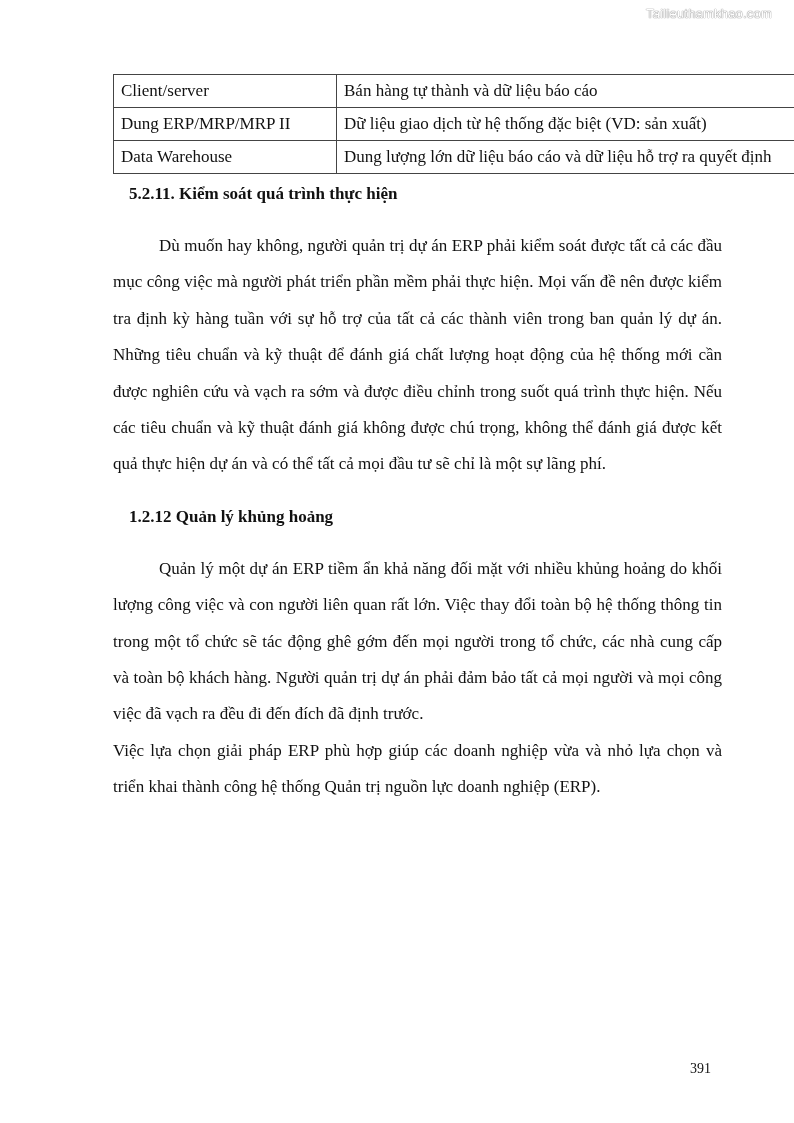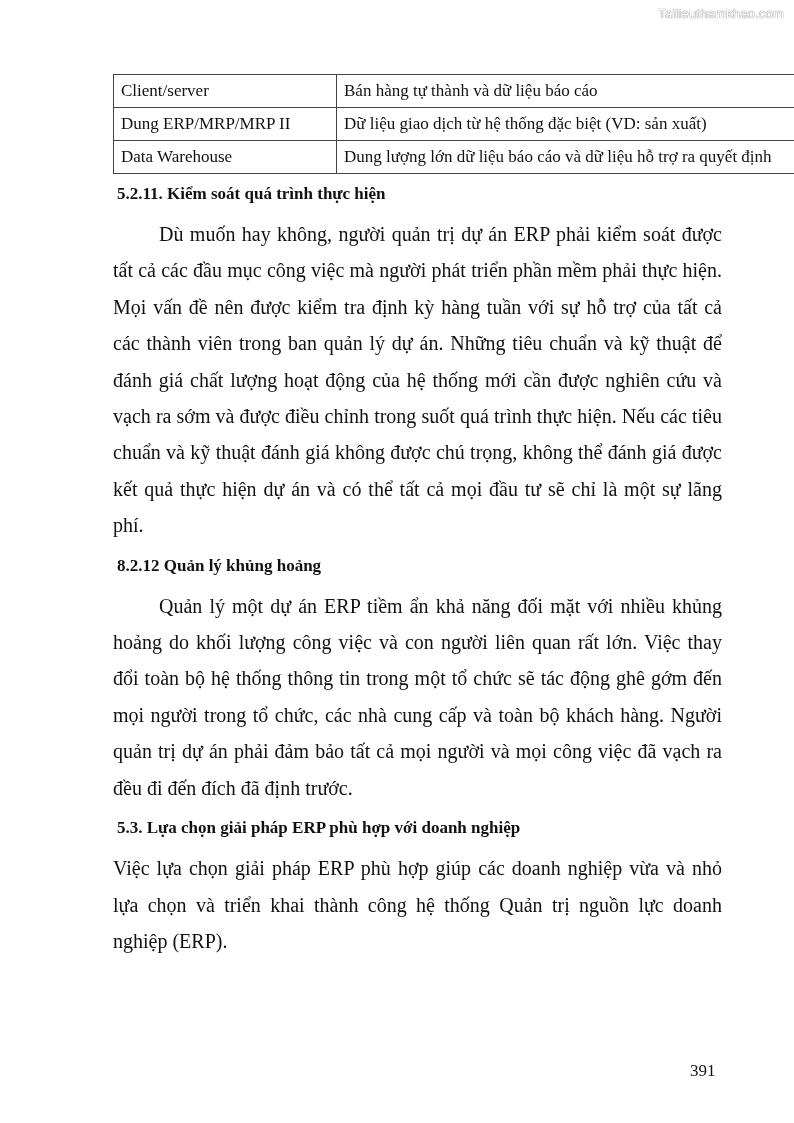--- a/index.html
+++ b/index.html
@@ -1,47 +1,47 @@
 <!DOCTYPE html>
 <html><head>
   <meta charset="utf-8">
   <style>
     html, body { margin: 0; padding: 0; background: #ffffff; }
     body {
       width: 794px; height: 1123px; position: relative; overflow: hidden;
       font-family: "Liberation Serif", serif; color: #111;
     }
     .watermark {
-      position: absolute; top: 6px; right: 10px;
+      position: absolute; top: 6px; right: 22px;
       font-family: "Liberation Sans", sans-serif; font-size: 13px;
       color: #ffffff;
       text-shadow: 0 0 1px #777, 0 0 1px #777;
       letter-spacing: 0.2px;
     }
     .page { position: absolute; left: 113px; top: 74px; width: 609px; }
     table.data {
       border-collapse: collapse; width: 698px;
       font-size: 17px; line-height: 32px;
     }
     table.data td {
       border: 1px solid #444; vertical-align: top;
       padding: 0 6px 0 7px;
     }
     table.data td.c1 { width: 209px; }
     .justify-two { display: flex; justify-content: space-between; }
     h3 {
-      font-size: 17px; font-weight: bold; margin: 4px;
+      font-size: 17px; font-weight: bold; margin: 16px;
       line-height: 36px; height: 36px;
     }
     p {
-      margin: 0; font-size: 20px; line-height: 36.4px; text-align: justify;
+      margin: 0; font-size: 17px; line-height: 36.4px; text-align: justify;
     }
     p.indent { text-indent: 46px; }
     .pagenum {
-      position: absolute; left: 690px; top: 1061px; font-size: 17px;
+      position: absolute; left: 690px; top: 1061px; font-size: 14px;
     }
   </style>
 </head>
 <body>
 
 <div class="watermark">Tailieuthamkhao.com</div>
 
 <div class="page">
   <table class="data">
     <tbody>
@@ -56,20 +56,19 @@
       <tr>
         <td class="c1">Data Warehouse</td>
         <td>Dung lượng lớn dữ liệu báo cáo và dữ liệu hỗ trợ ra quyết định</td>
       </tr>
     </tbody>
   </table>
 
   <h3 style="margin-top:2px;">5.2.11. Kiểm soát quá trình thực hiện</h3>
   <p class="indent">Dù muốn hay không, người quản trị dự án ERP phải kiểm soát được tất cả các đầu mục công việc mà người phát triển phần mềm phải thực hiện. Mọi vấn đề nên được kiểm tra định kỳ hàng tuần với sự hỗ trợ của tất cả các thành viên trong ban quản lý dự án. Những tiêu chuẩn và kỹ thuật để đánh giá chất lượng hoạt động của hệ thống mới cần được nghiên cứu và vạch ra sớm và được điều chỉnh trong suốt quá trình thực hiện. Nếu các tiêu chuẩn và kỹ thuật đánh giá không được chú trọng, không thể đánh giá được kết quả thực hiện dự án và có thể tất cả mọi đầu tư sẽ chỉ là một sự lãng phí.</p>
 
-  <h3>8.2.12 Quản lý khủng hoảng</h3>
+  <h3>1.2.12 Quản lý khủng hoảng</h3>
   <p class="indent">Quản lý một dự án ERP tiềm ẩn khả năng đối mặt với nhiều khủng hoảng do khối lượng công việc và con người liên quan rất lớn. Việc thay đổi toàn bộ hệ thống thông tin trong một tổ chức sẽ tác động ghê gớm đến mọi người trong tổ chức, các nhà cung cấp và toàn bộ khách hàng. Người quản trị dự án phải đảm bảo tất cả mọi người và mọi công việc đã vạch ra đều đi đến đích đã định trước.</p>
 
-  <h3>5.3. Lựa chọn giải pháp ERP phù hợp với doanh nghiệp</h3>
   <p>Việc lựa chọn giải pháp ERP phù hợp giúp các doanh nghiệp vừa và nhỏ lựa chọn và triển khai thành công hệ thống Quản trị nguồn lực doanh nghiệp (ERP).</p>
 </div>
 
 <div class="pagenum">391</div>
 
 </body></html>

